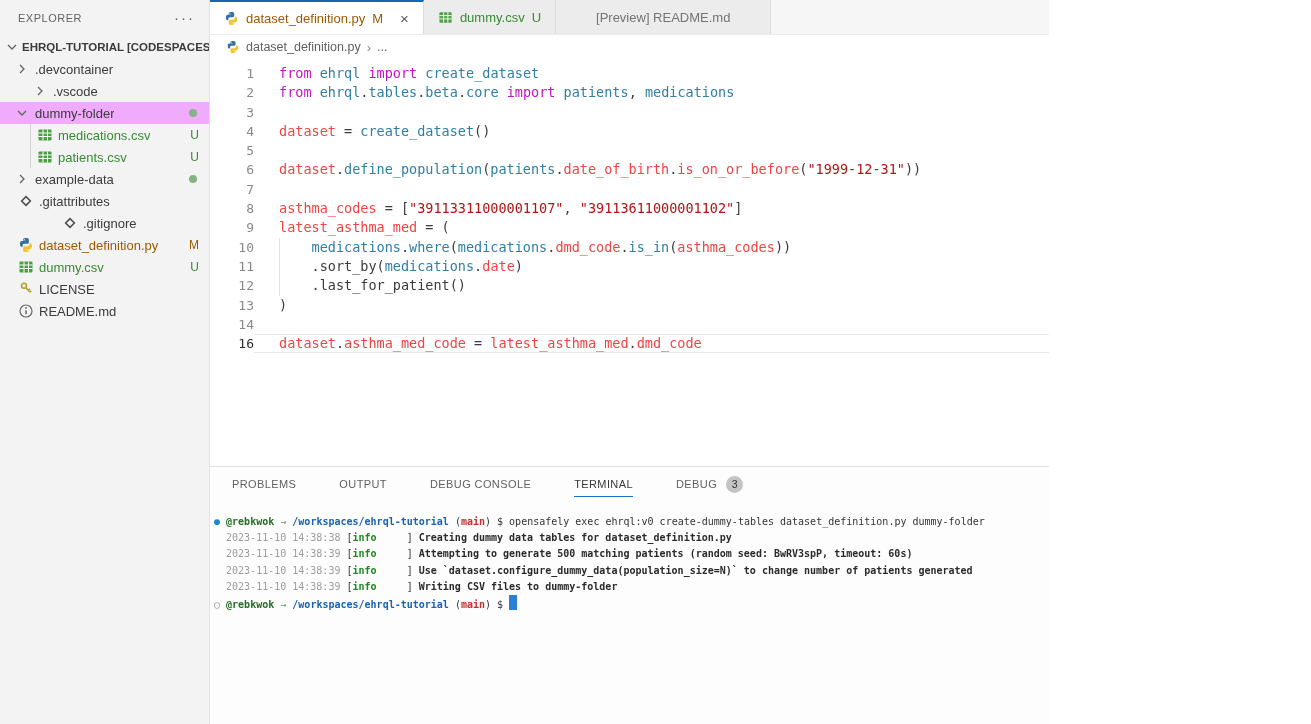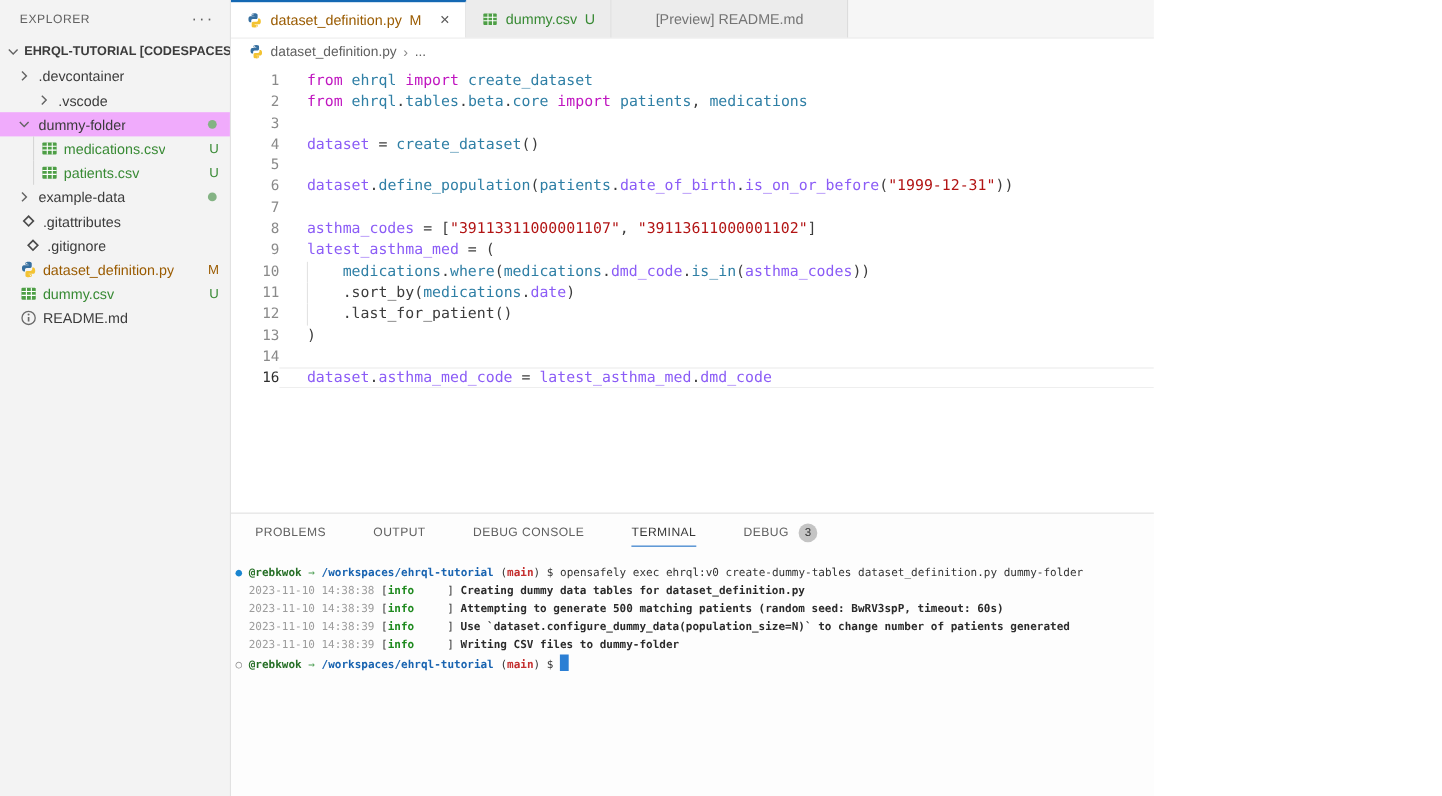--- a/index.html
+++ b/index.html
@@ -45,21 +45,21 @@
   
   .code-area { position:absolute; top:59px; left:0; right:0; bottom:258px; background:#fff;
     font-family:"DejaVu Sans Mono", monospace; font-size:13.5px; padding-top:5px; overflow:hidden; cursor:text; }
   .code-line { display:flex; height:19.3px; line-height:19.3px; white-space:pre; }
   .ln { width:44px; text-align:right; color:#8a8a8a; flex:none; font-size:13px; }
   .line-body { flex:1; padding-left:25px; position:relative; }
   .code-line.current .line-body { box-shadow: inset 0 1px 0 #e9e9e9, inset 0 -1px 0 #e9e9e9; }
   .code-line.current .ln { color:#2e2e2e; }
   .iguide { position:absolute; left:25px; top:0; bottom:0; width:1px; background:#e3e3e3; }
   .tk-k { color:#c016c0; } .tk-m { color:#2f7fa5; } .tk-f { color:#2f7fa5; }
-  .tk-v { color:#8b5cf6; } .tk-s { color:#b21414; } .tk-p { color:#3c3c3c; } .tk-d { color:#3c3c3c; }
+  .tk-v { color:#ef4444; } .tk-s { color:#b21414; } .tk-p { color:#3c3c3c; } .tk-d { color:#3c3c3c; }
   
   .panel { position:absolute; left:0; right:0; bottom:0; height:258px; background:#fdfdfd; border-top:1px solid #e0e0e0; }
   .panel-tabs { display:flex; align-items:center; height:34px; padding-left:22px; gap:43px;
     font-size:11px; color:#616161; letter-spacing:.4px; }
   .ptab { position:relative; height:100%; display:flex; align-items:center; cursor:pointer; }
   .ptab.active { color:#383838; }
   .ptab.active::after { content:""; position:absolute; left:0; right:0; bottom:4px; height:1.5px; background:#1f6fc5; }
   .ptab-badge { margin-left:9px; background:#c4c4c4; color:#333; border-radius:50%;
     width:17px; height:17px; display:flex; align-items:center; justify-content:center; font-size:10.5px; letter-spacing:0; }
   .terminal { padding:13px 0 0 4px; font-family:"DejaVu Sans Mono", monospace;
@@ -151,21 +151,21 @@
           <span class="badge-dot"></span>
         </div>
         <div class="tree-row" style="padding-left: 18px;">
           <span class="tree-icon">
             <svg viewBox="0 0 16 16">
               <rect x="4.9" y="4.9" width="6.2" height="6.2" transform="rotate(45 8 8)" fill="none" stroke="#4b4b4b" stroke-width="1.5"></rect>
             </svg>
           </span>
           <span class="tree-label c-default">.gitattributes</span>
         </div>
-        <div class="tree-row" style="padding-left: 22px;">
+        <div class="tree-row" style="padding-left: 34px; margin-left: 28px;">
           <span class="tree-icon">
             <svg viewBox="0 0 16 16">
               <rect x="4.9" y="4.9" width="6.2" height="6.2" transform="rotate(45 8 8)" fill="none" stroke="#4b4b4b" stroke-width="1.5"></rect>
             </svg>
           </span>
           <span class="tree-label c-default">.gitignore</span>
         </div>
         <div class="tree-row" style="padding-left: 18px;">
           <span class="tree-icon">
             <svg viewBox="0 0 16 16">
@@ -178,20 +178,29 @@
         </div>
         <div class="tree-row" style="padding-left: 18px;">
           <span class="tree-icon">
             <svg viewBox="0 0 16 16">
               <rect x="1.5" y="2.5" width="13" height="11" rx="1" fill="#4d9e45"></rect>
               <path d="M1.5 6h13M1.5 9.5h13M6 2.5v11M10.5 2.5v11" stroke="#fff" stroke-width="1"></path>
             </svg>
           </span>
           <span class="tree-label c-green">dummy.csv</span>
           <span class="badge-letter c-green">U</span>
+        </div>
+        <div class="tree-row" style="padding-left: 18px;">
+          <span class="tree-icon">
+            <svg viewBox="0 0 16 16">
+              <circle cx="6" cy="4.8" r="2.5" fill="none" stroke="#b3a125" stroke-width="1.5"></circle>
+              <path d="M7.7 6.6l4.6 4.6M10.4 9.3l1.6-1.5M12 11l1.4-1.3" stroke="#b3a125" stroke-width="1.5" fill="none"></path>
+            </svg>
+          </span>
+          <span class="tree-label c-default">LICENSE</span>
         </div>
         <div class="tree-row" style="padding-left: 18px;">
           <span class="tree-icon">
             <svg viewBox="0 0 16 16">
               <circle cx="8" cy="8" r="6" fill="none" stroke="#6a6a6a" stroke-width="1.2"></circle>
               <path d="M8 7.2v4" stroke="#6a6a6a" stroke-width="1.5"></path>
               <circle cx="8" cy="4.9" r=".95" fill="#6a6a6a"></circle>
             </svg>
           </span>
           <span class="tree-label c-default">README.md</span>

